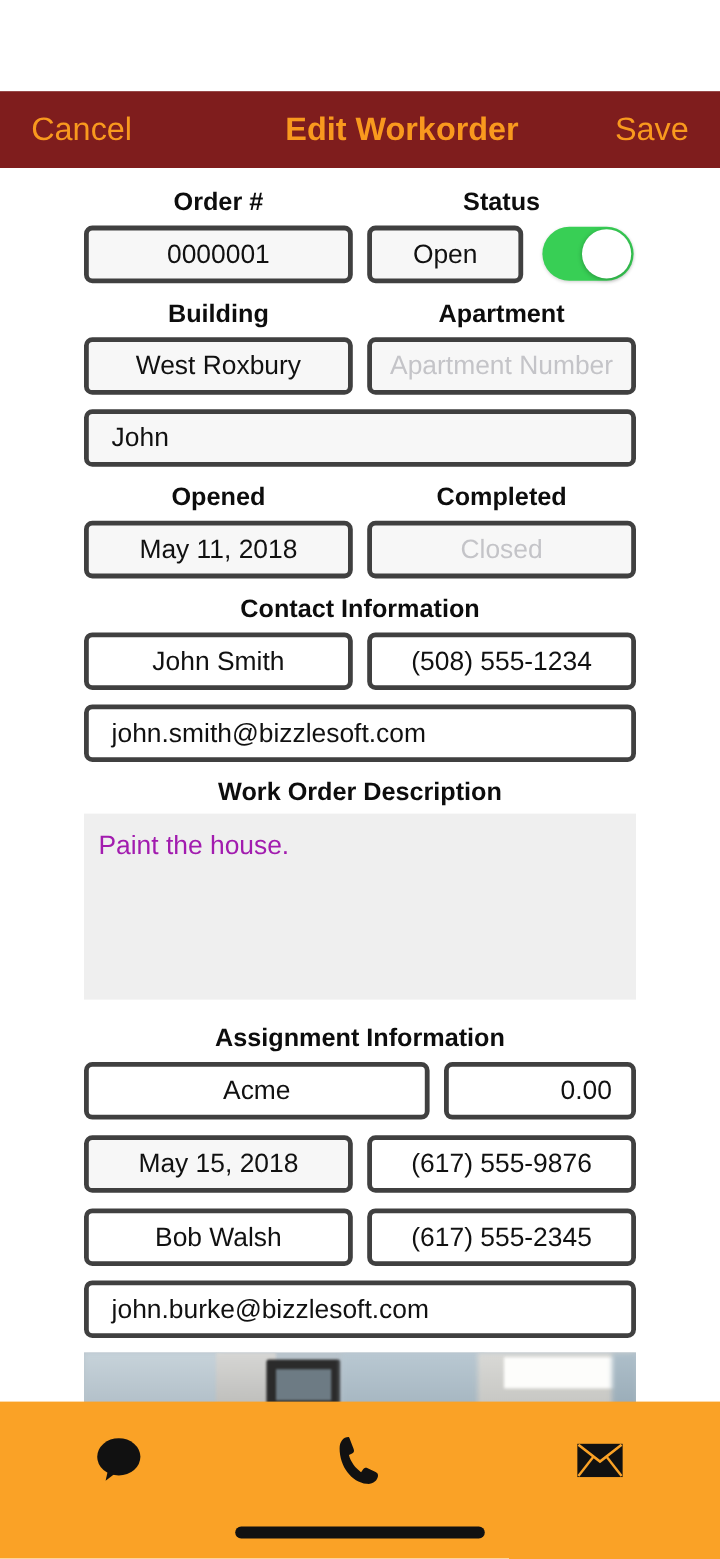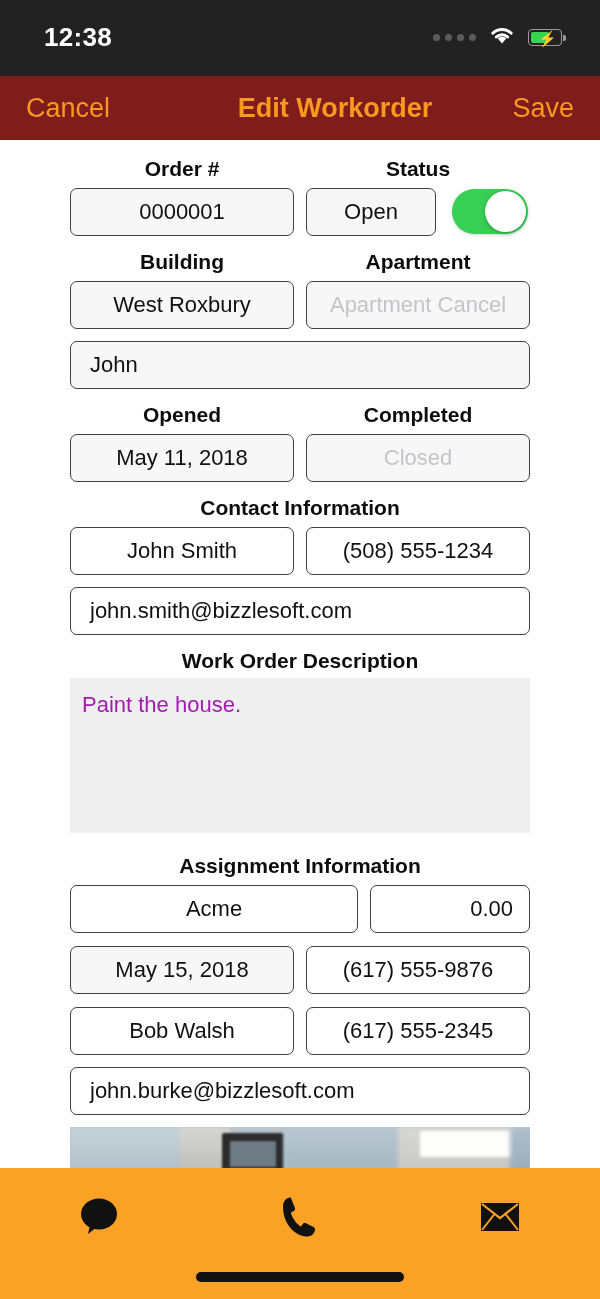--- a/index.html
+++ b/index.html
@@ -118,21 +118,21 @@
   .sect-label {
     position: absolute;
     font-size: 21px;
     font-weight: bold;
     color: #0d0d0d;
     text-align: center;
   }
   .field {
     position: absolute;
     box-sizing: border-box;
-    border: 1px solid #404040;
+    border: 4px solid #404040;
     border-radius: 7px;
     font-size: 22px;
     color: #111111;
     display: flex;
     align-items: center;
     justify-content: center;
     background: #ffffff;
   }
   .field.gray { background: #f7f7f7; }
   .field.left { justify-content: flex-start; padding-left: 19px; }
@@ -222,42 +222,20 @@
     width: 208px; height: 10px;
     border-radius: 5px;
     background: #111111;
   }
 </style>
 </head>
 <body>
 
 <div id="phone">
 
-  <div class="statusbar">
-    <div class="sb-time">12:38</div>
-    <div class="sb-right">
-      <span class="sb-dots">
-        <i></i>
-          <i></i>
-          <i></i>
-          <i></i>
-      </span>
-      <span class="sb-wifi">
-        <svg width="26" height="19" viewBox="0 0 26 19">
-          <path d="M13 17.4 L8.6 12.3 a6.8 6.8 0 0 1 8.8 0 Z" fill="#ffffff"></path>
-          <path d="M3.9 7.1 a13.3 13.3 0 0 1 18.2 0" stroke="#ffffff" stroke-width="3" fill="none" stroke-linecap="round"></path>
-          <path d="M7.3 11.0 a8.6 8.6 0 0 1 11.4 0" stroke="#ffffff" stroke-width="3" fill="none" stroke-linecap="round"></path>
-        </svg>
-      </span>
-      <span class="sb-batt">
-        <span class="fill"></span>
-        <span class="bolt">⚡</span>
-      </span>
-    </div>
-  </div>
 
   <div class="navbar">
     <div class="nav-cancel">Cancel</div>
     <div class="nav-title">Edit Workorder</div>
     <div class="nav-save">Save</div>
   </div>
 
   <div class="form">
 
     <div class="sect-label" style="left:70px; top:17px; width:224px;">Order #</div>
@@ -266,21 +244,21 @@
     <div class="field gray" style="left:70px; top:48px; width:224px; height:48px;">0000001</div>
     <div class="field gray" style="left:306px; top:48px; width:130px; height:48px;">Open</div>
     <div class="toggle" style="left:452px; top:49px;">
       <span class="knob"></span>
     </div>
 
     <div class="sect-label" style="left:70px; top:110px; width:224px;">Building</div>
     <div class="sect-label" style="left:306px; top:110px; width:224px;">Apartment</div>
 
     <div class="field gray" style="left:70px; top:141px; width:224px; height:48px;">West Roxbury</div>
-    <div class="field gray placeholder" style="left:306px; top:141px; width:224px; height:48px;">Apartment Cancel</div>
+    <div class="field gray placeholder" style="left:306px; top:141px; width:224px; height:48px;">Apartment Number</div>
 
     <div class="field gray left" style="left:70px; top:201px; width:460px; height:48px;">John</div>
 
     <div class="sect-label" style="left:70px; top:263px; width:224px;">Opened</div>
     <div class="sect-label" style="left:306px; top:263px; width:224px;">Completed</div>
 
     <div class="field gray" style="left:70px; top:294px; width:224px; height:48px;">May 11, 2018</div>
     <div class="field gray placeholder" style="left:306px; top:294px; width:224px; height:48px;">Closed</div>
 
     <div class="sect-label" style="left:70px; top:356px; width:460px;">Contact Information</div>

